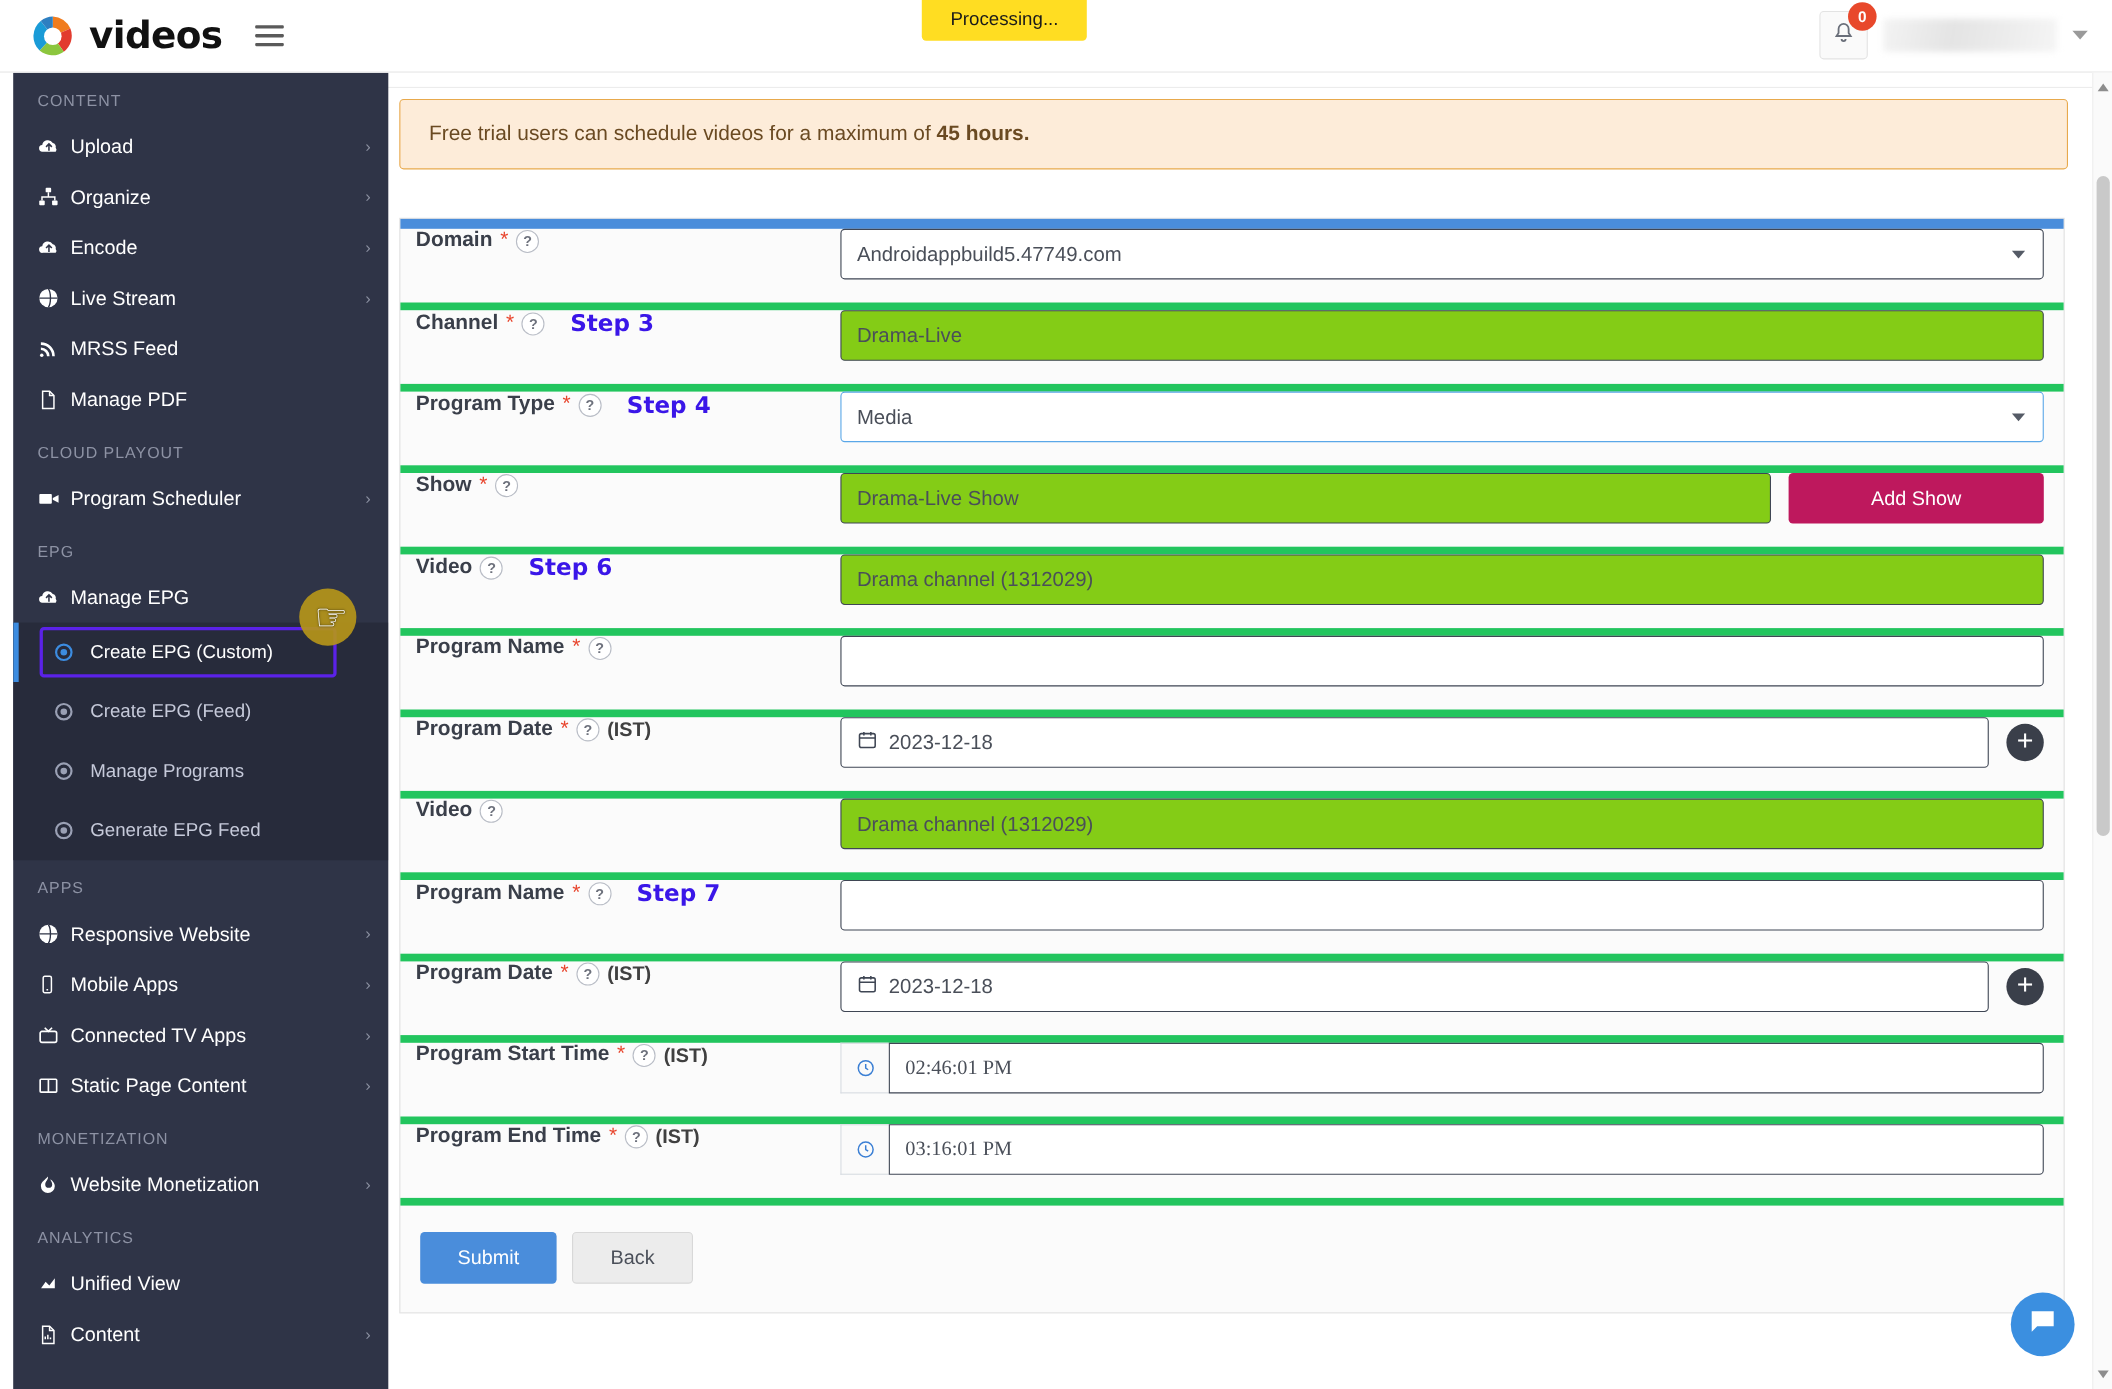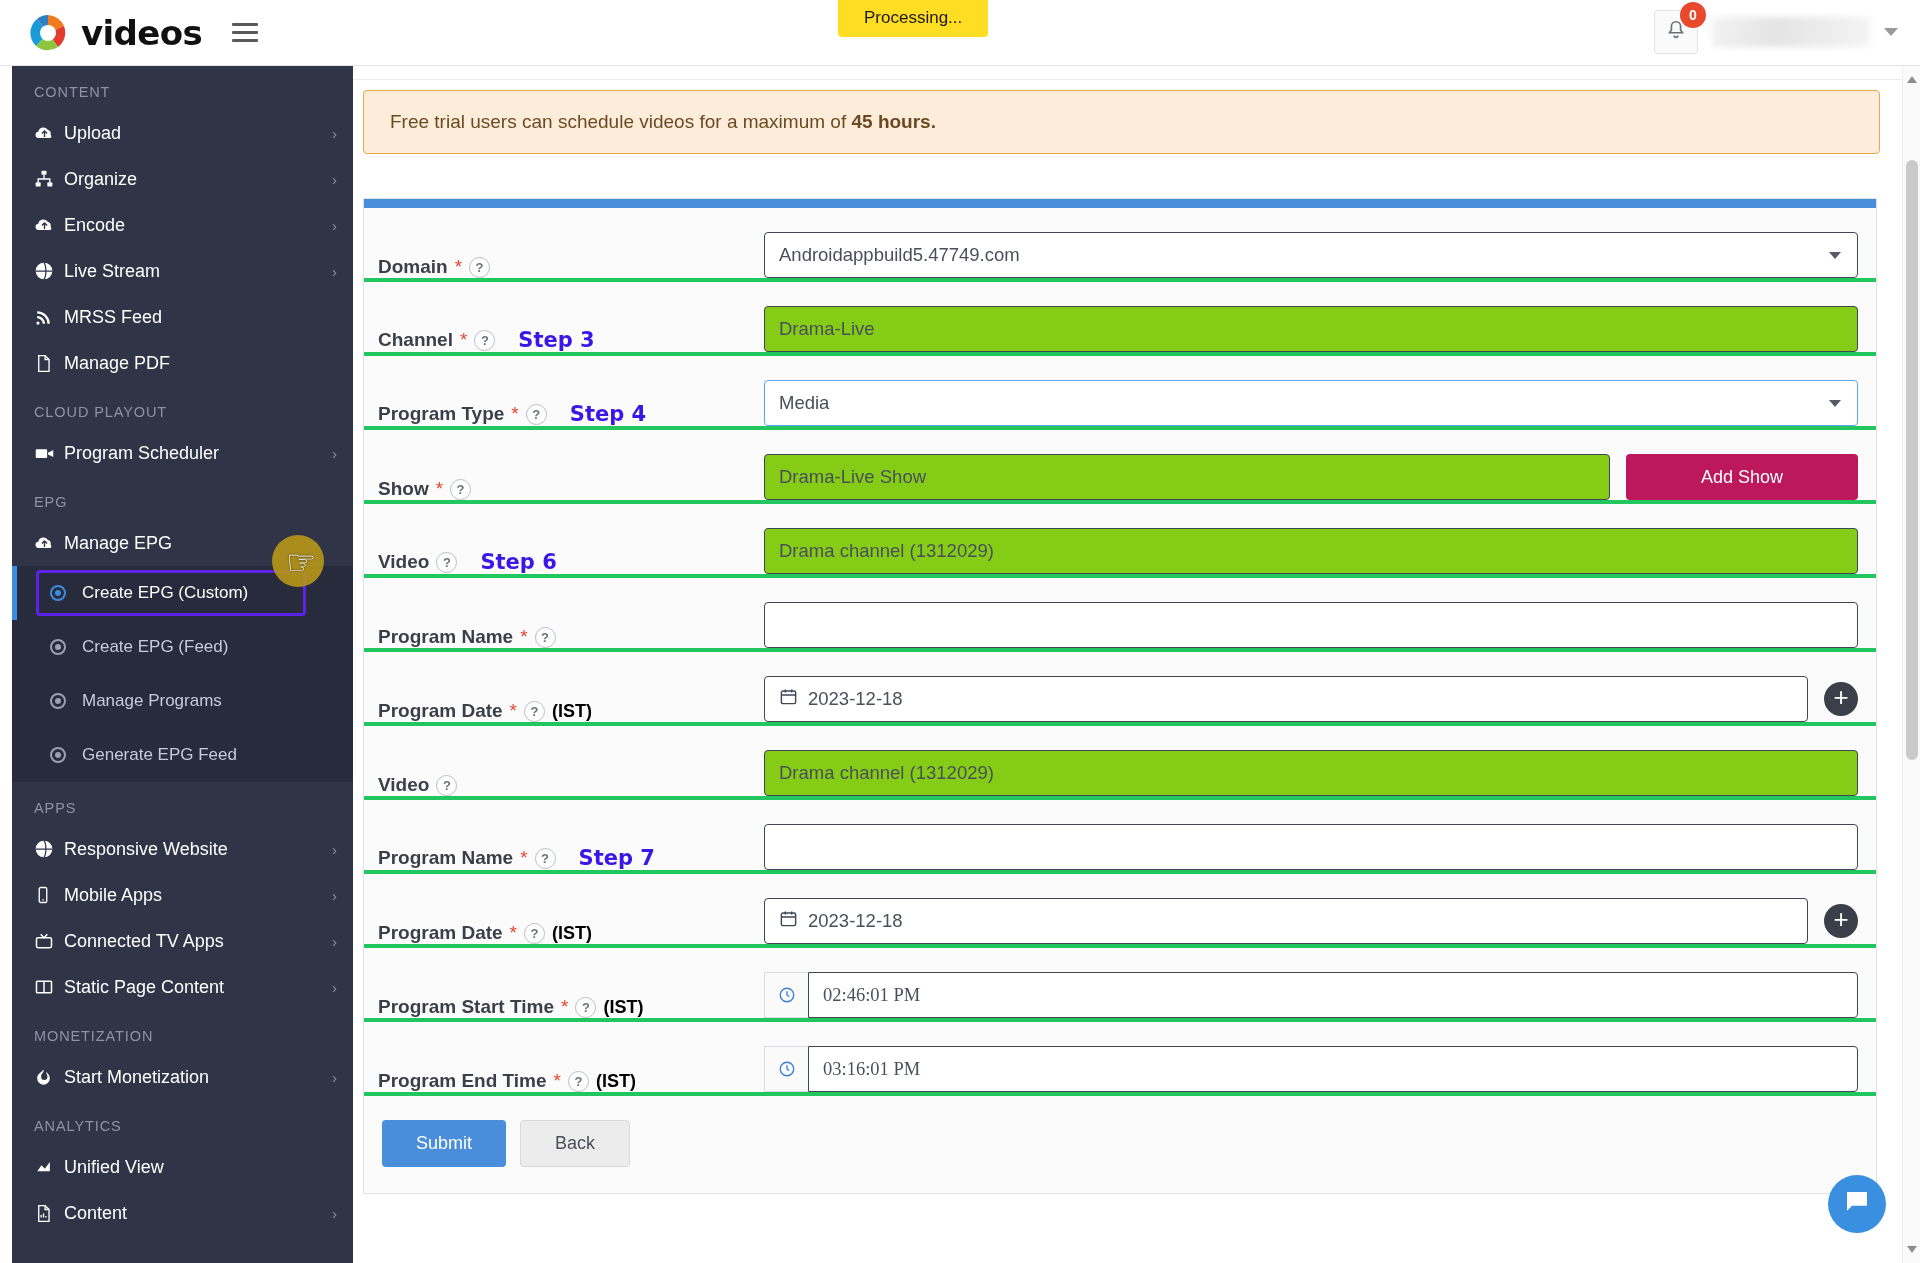--- a/index.html
+++ b/index.html
@@ -116,35 +116,35 @@
     border-radius: 4px; padding: 20px 26px; color: #6a4a22; font-size: 19px;
   }
   .alert b { font-weight: bold; }
 
   .card {
     margin: 44px 43px 0 50px; border: 1px solid #e2e2e2; background: #fbfbfb;
   }
   .card-accent { height: 9px; background: #4a8ddb; }
 
   .frow {
-    display: flex; align-items: flex-end; min-height: 74px;
-    border-bottom: 4px solid #22c55e; padding: 0 0 0 0;
+    display: flex; align-items: flex-start; min-height: 74px;
+    border-bottom: 7px solid #22c55e; padding: 0 0 0 0;
   }
   .frow:last-child { border-bottom: none; }
   .flabel {
     width: 400px; padding-left: 14px; display: flex; align-items: center; gap: 7px;
     font-size: 19px; color: #3a3f4a; font-weight: bold; flex: none;
   }
   .req { color: #e8442c; font-size: 19px; font-weight: normal; }
   .qmark {
     width: 21px; height: 21px; border-radius: 50%; border: 1px solid #b9bdc6;
     font-size: 13px; color: #6d717c; display: inline-flex; align-items: center;
     justify-content: center; background: #fff; cursor: pointer; flex: none;
   }
-  .ist { color: #000000; font-size: 18px; font-weight: bold; }
+  .ist { color: #404040; font-size: 18px; font-weight: bold; }
   .stepmark {
     color: #3a16e8; font-weight: bold; font-size: 21px; margin-left: 16px;
     font-family: "DejaVu Sans", sans-serif;
   }
   .fctl { flex: 1; display: flex; align-items: center; gap: 16px; padding-right: 18px; }
 
   .inp {
     flex: 1; height: 46px; border: 1px solid #3f4654; border-radius: 4px;
     background: #ffffff; color: #4a4f59; font-size: 18.5px;
     display: flex; align-items: center; padding: 0 14px;
@@ -419,21 +419,21 @@
     </div>
 
     <div class="nav-section">MONETIZATION</div>
 
     <div class="nav-item">
       <span class="ico">
         <svg width="19" height="19" viewBox="0 0 24 24" fill="#fff">
             <path d="M12 2c1 4-3 5-3 9a4 4 0 0 0 8 0c0-3-2-4-2-6 3 2 5 5 5 8a8 8 0 0 1-16 0c0-5 5-7 8-11z"></path>
           </svg>
       </span>
-      <span class="lbl">Start Monetization</span>
+      <span class="lbl">Website Monetization</span>
       <span class="chev">›</span>
     </div>
 
     <div class="nav-section">ANALYTICS</div>
 
     <div class="nav-item">
       <span class="ico">
         <svg width="20" height="20" viewBox="0 0 24 24" fill="#fff">
             <path d="M3 19h18M4 17l5-7 4 4 6-8v11z"></path>
           </svg>

